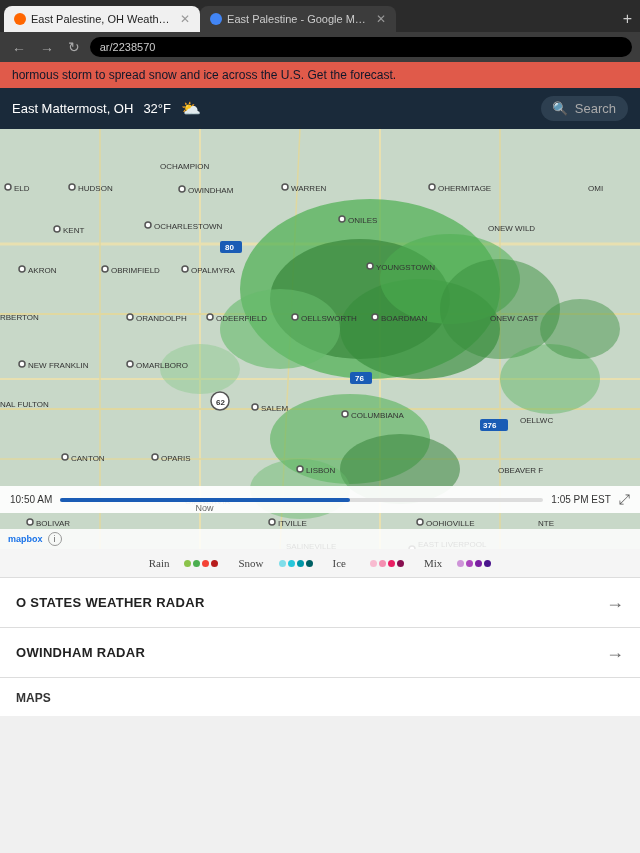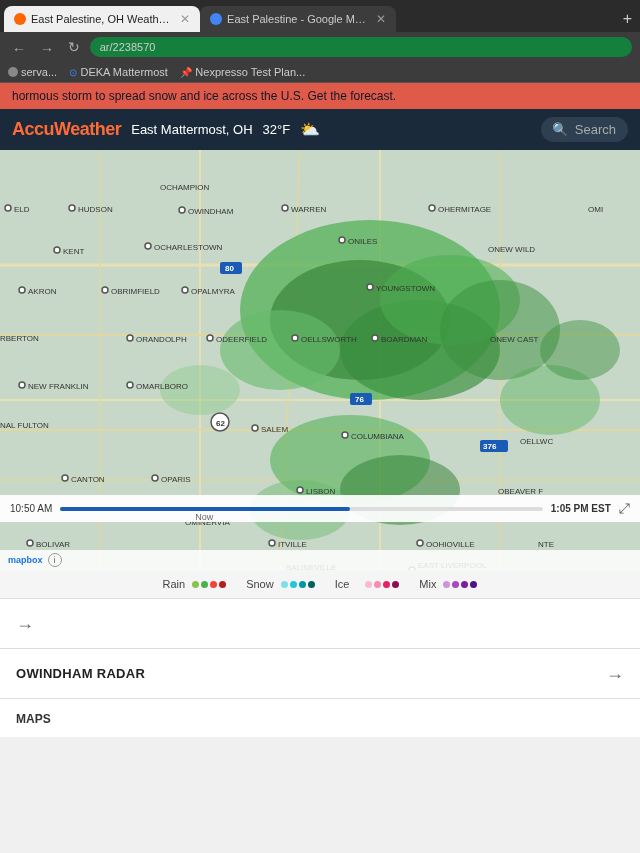--- a/index.html
+++ b/index.html
@@ -14,21 +14,21 @@
     .tab-favicon { width: 12px; height: 12px; border-radius: 50%; }
     .tab-favicon.orange { background: #ff6600; }
     .tab-favicon.blue { background: #4285f4; border-radius: 50%; display: inline-block; }
     .tab-title { white-space: nowrap; overflow: hidden; text-overflow: ellipsis; max-width: 140px; font-size: 11px; }
     .tab-close { margin-left: 4px; color: #999; font-size: 12px; }
     .tab-new { background: none; border: none; color: #ccc; font-size: 16px; padding: 4px 8px; cursor: pointer; align-self: center; }
     .tab-spacer { flex: 1; }
 
     .address-bar-row { display: flex; align-items: center; background: #3c3c3c; padding: 5px 8px; gap: 6px; }
     .nav-btn { background: none; border: none; color: #aaa; font-size: 14px; cursor: pointer; padding: 2px 4px; }
-    .address-bar { flex: 1; background: #15803d; border-radius: 12px; padding: 4px 10px; font-size: 11px; color: #ddd; display: flex; align-items: center; gap: 6px; }
+    .address-bar { flex: 1; background: #000000; border-radius: 12px; padding: 4px 10px; font-size: 11px; color: #ddd; display: flex; align-items: center; gap: 6px; }
     .address-text { color: #ccc; font-size: 11px; }
 
     .bookmarks-bar { background: #3c3c3c; padding: 4px 8px; display: flex; align-items: center; gap: 12px; font-size: 11px; color: #ccc; border-bottom: 1px solid #555; }
     .bookmark-item { display: flex; align-items: center; gap: 3px; cursor: pointer; white-space: nowrap; }
     .bookmark-icon { width: 10px; height: 10px; border-radius: 50%; background: #888; }
 
     
     .alert-banner { background: #e05a4a; color: #0f172a; padding: 6px 12px; font-size: 12px; font-weight: 500; }
 
     
@@ -38,21 +38,21 @@
     .accu-temp { color: white; font-size: 13px; }
     .weather-icon-small { color: #ffcc44; font-size: 16px; }
     .accu-search { margin-left: auto; display: flex; align-items: center; background: #2d3f50; border-radius: 16px; padding: 5px 12px; gap: 6px; color: #aaa; font-size: 13px; }
     .search-icon { color: #aaa; font-size: 13px; }
 
     
     .map-container { position: relative; width: 100%; height: 420px; background: #b8d4b8; overflow: hidden; }
 
     
     .legend-bar { background: #f5f5f5; padding: 8px 30px; display: flex; align-items: center; gap: 20px; justify-content: center; }
-    .legend-item { display: flex; align-items: center; gap: 4px; font-size: 11px; color: #444; }
+    .legend-item { display: flex; align-items: center; gap: 12px; font-size: 11px; color: #444; font-family: Liberation Serif, serif; }
     .legend-dots { display: flex; gap: 2px; }
     .dot { width: 7px; height: 7px; border-radius: 50%; }
 
     
     .section-row { background: white; border-top: 1px solid #ddd; padding: 14px 16px; display: flex; align-items: center; justify-content: space-between; cursor: pointer; }
     .section-title { font-size: 13px; font-weight: 600; color: #222; letter-spacing: 0.3px; }
     .section-arrow { color: #666; font-size: 18px; }
 
     
     .maps-section { background: white; border-top: 1px solid #ddd; padding: 10px 16px; }
@@ -80,42 +80,27 @@
 
   <div class="address-bar-row">
     <button class="nav-btn">←</button>
     <button class="nav-btn">→</button>
     <button class="nav-btn">↻</button>
     <div class="address-bar">
       <span class="address-text">ar/2238570</span>
     </div>
   </div>
 
-  <div class="bookmarks-bar">
-    <div class="bookmark-item">
-      <span class="bookmark-icon"></span>
-      <span>serva...</span>
-    </div>
-    <div class="bookmark-item">
-      <span style="font-size:10px; color:#4285f4;">⊙</span>
-      <span>DEKA Mattermost</span>
-    </div>
-    <div class="bookmark-item">
-      <span style="font-size:10px;">📌</span>
-      <span>Nexpresso Test Plan...</span>
-    </div>
-  </div>
 </div>
 
 <div class="alert-banner">
   <span>hormous storm to spread snow and ice across the U.S. Get the forecast.</span>
 </div>
 
 <div class="accu-header">
-  <span class="accu-logo">AccuWeather</span>
   <span class="accu-location">East Mattermost, OH</span>
   <span class="accu-temp">32°F</span>
   <span class="weather-icon-small">⛅</span>
   <div class="accu-search">
     <span class="search-icon">🔍</span>
     <span>Search</span>
   </div>
 </div>
 
 <div class="map-container">
@@ -246,29 +231,29 @@
     <text x="426" y="397" font-size="8" fill="#333" font-weight="500">OOHIOVILLE</text>
     <text x="538" y="397" font-size="8" fill="#333" font-weight="500">NTE</text>
 
     <circle cx="280" cy="425" r="3" fill="white" stroke="#555" stroke-width="1.5"></circle>
     <text x="286" y="420" font-size="8" fill="#333" font-weight="500">SALINEVILLE</text>
     <circle cx="412" cy="420" r="3" fill="white" stroke="#555" stroke-width="1.5"></circle>
     <text x="418" y="418" font-size="8" fill="#333" font-weight="500">EAST LIVERPOOL</text>
     <text x="490" y="428" font-size="8" fill="#1a73e8" font-weight="500">© AccuWeather.io</text>
   </svg>
 
-  <div style="position:absolute;bottom:48px;left:0;right:0;background:rgba(255,255,255,0.92);padding:5px 10px;display:flex;align-items:center;gap:8px;margin-top:44px;">
+  <div style="position:absolute;bottom:36px;left:0;right:0;background:rgba(255,255,255,0.92);padding:5px 10px;display:flex;align-items:center;gap:8px;margin-top:44px;">
     <span style="font-size:10px;color:#333;white-space:nowrap;">10:50 AM</span>
     <div style="flex:1;position:relative;">
       <div style="height:4px;background:#ddd;border-radius:2px;">
         <div style="height:100%;background:#1a5cb5;border-radius:2px;width:60%;"></div>
       </div>
       <span style="font-size:9px;color:#666;position:absolute;top:5px;left:28%;">Now</span>
     </div>
-    <span style="font-size:10px;color:#333;font-weight:bold;white-space:nowrap;">1:05 PM EST</span>
+    <span style="font-size:10px;color:#333;font-weight:normal;white-space:nowrap;">1:05 PM EST</span>
     <span style="font-size:14px;color:#555;">⤢</span>
   </div>
 
   <div style="position:absolute;bottom:0;left:0;right:0;background:rgba(255,255,255,0.85);padding:3px 8px;display:flex;align-items:center;gap:5px;">
     <span style="font-size:9px;color:#1a73e8;font-weight:bold;">mapbox</span>
     <div style="width:14px;height:14px;border-radius:50%;border:1px solid #999;display:flex;align-items:center;justify-content:center;font-size:9px;color:#666;">i</div>
   </div>
 </div>
 
 <div class="legend-bar">
@@ -304,20 +289,21 @@
     <div class="legend-dots">
       <div class="dot" style="background:#ce93d8;"></div>
       <div class="dot" style="background:#ab47bc;"></div>
       <div class="dot" style="background:#7b1fa2;"></div>
       <div class="dot" style="background:#4a148c;"></div>
     </div>
   </div>
 </div>
 
 <div class="section-row">
+  <span class="section-title">O STATES WEATHER RADAR</span>
   <span class="section-arrow">→</span>
 </div>
 
 <div class="section-row">
   <span class="section-title">OWINDHAM RADAR</span>
   <span class="section-arrow">→</span>
 </div>
 
 <div class="maps-section">
   <span class="maps-label">MAPS</span>

